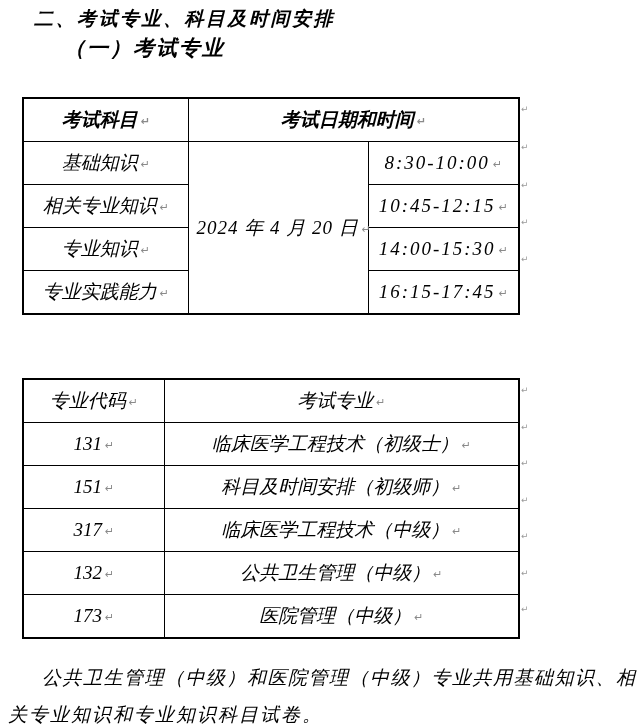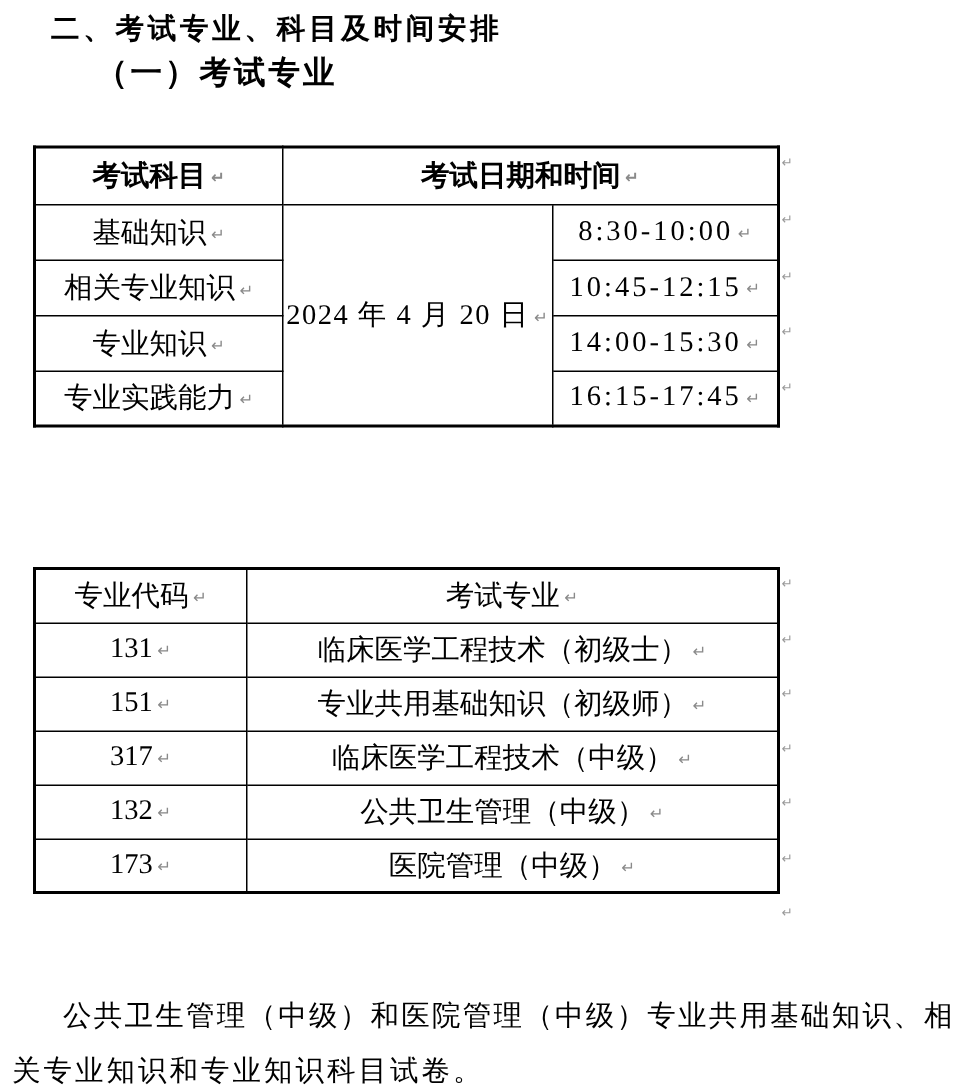--- a/index.html
+++ b/index.html
@@ -1,40 +1,41 @@
 <!DOCTYPE html>
 <html><head>
 <meta charset="utf-8">
 <style>
   html,body{margin:0;padding:0;background:#fff;}
   .page{
     position:relative;width:643px;height:725px;background:#ffffff;
     color:#000;font-family:"Liberation Serif","DejaVu Serif",serif;
     overflow:hidden;
+    font-style:italic;
   }
   .h-main{
     position:absolute;left:34px;top:6px;
     font-family:"Liberation Sans","DejaVu Sans",sans-serif;
     font-weight:bold;font-size:19px;letter-spacing:2.5px;white-space:nowrap;
   }
   .h-sub{
     position:absolute;
     font-family:"Liberation Sans","DejaVu Sans",sans-serif;
     font-weight:bold;font-size:21px;letter-spacing:2px;white-space:nowrap;
   }
   .h-sub.s1{left:64px;top:34px;}
   .h-sub.s2{left:64px;top:319px;}
 
   table.doc{
     position:absolute;left:22px;border-collapse:collapse;table-layout:fixed;
     border:2px solid #000;
   }
   table.doc th,table.doc td{
     border:1px solid #000;text-align:center;vertical-align:middle;
-    font-size:19px;padding:0;white-space:nowrap;margin-top:9px;
+    font-size:19px;padding:8px;white-space:nowrap;margin-top:9px;
   }
   #t1{top:97px;width:496px;}
   #t1 tr.hdr{height:38px;}
   #t1 tr.body-row{height:37px;}
   #t1 th{font-weight:bold;}
   #t2{top:378px;width:496px;}
   #t2 tr{height:36px;}
   #t2 th{font-weight:normal;}
   .time-cell{letter-spacing:2px;}
   .date-cell{letter-spacing:1px;}
@@ -105,21 +106,21 @@
         <tr>
       <th><span>专业代码</span><span class="pm">↵</span></th>
       <th><span>考试专业</span><span class="pm">↵</span></th>
     </tr>
     <tr>
       <td><span>131</span><span class="pm">↵</span></td>
       <td><span>临床医学工程技术（初级士）</span><span class="pm">↵</span></td>
     </tr>
     <tr>
       <td><span>151</span><span class="pm">↵</span></td>
-      <td><span>专业共用基础知识（初级师）</span><span class="pm">↵</span></td>
+      <td><span>科目及时间安排（初级师）</span><span class="pm">↵</span></td>
     </tr>
     <tr>
       <td><span>317</span><span class="pm">↵</span></td>
       <td><span>临床医学工程技术（中级）</span><span class="pm">↵</span></td>
     </tr>
     <tr>
       <td><span>132</span><span class="pm">↵</span></td>
       <td><span>公共卫生管理（中级）</span><span class="pm">↵</span></td>
     </tr>
     <tr>

